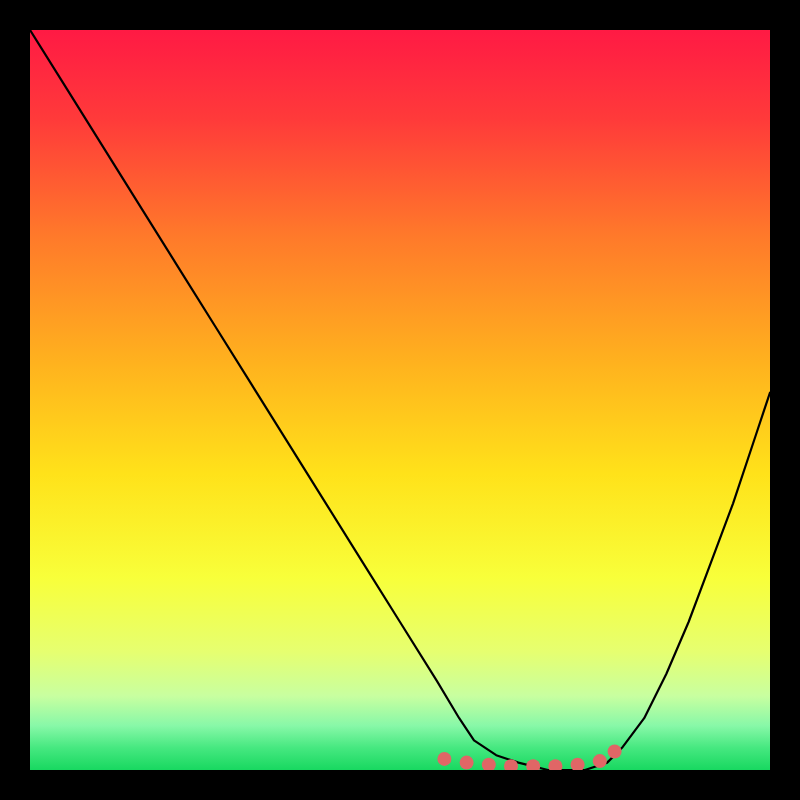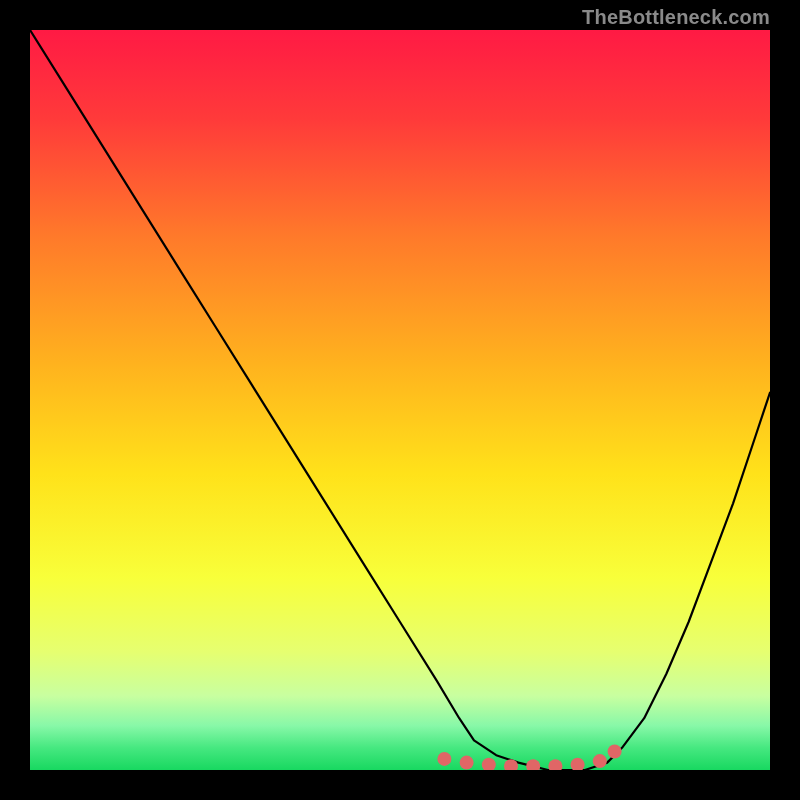--- a/index.html
+++ b/index.html
@@ -46,21 +46,20 @@
     font-size: 20px;
     font-weight: 600;
     color: #8a8a8a;
     letter-spacing: 0.2px;
   }
 </style>
 </head>
 <body>
 
 <div class="frame">
-  <div class="watermark">TheBottleneck.com</div>
   <div class="plot-area">
     <svg class="gradient-bg" viewBox="0 0 740 740" preserveAspectRatio="none">
       <defs>
         <linearGradient id="gbg" x1="0" y1="0" x2="0" y2="1">
             <stop offset="0%" stop-color="#ff1a44"></stop>
             <stop offset="12%" stop-color="#ff3a3a"></stop>
             <stop offset="28.000000000000004%" stop-color="#ff7a2a"></stop>
             <stop offset="45%" stop-color="#ffb21e"></stop>
             <stop offset="60%" stop-color="#ffe21a"></stop>
             <stop offset="74%" stop-color="#f8ff3a"></stop>

